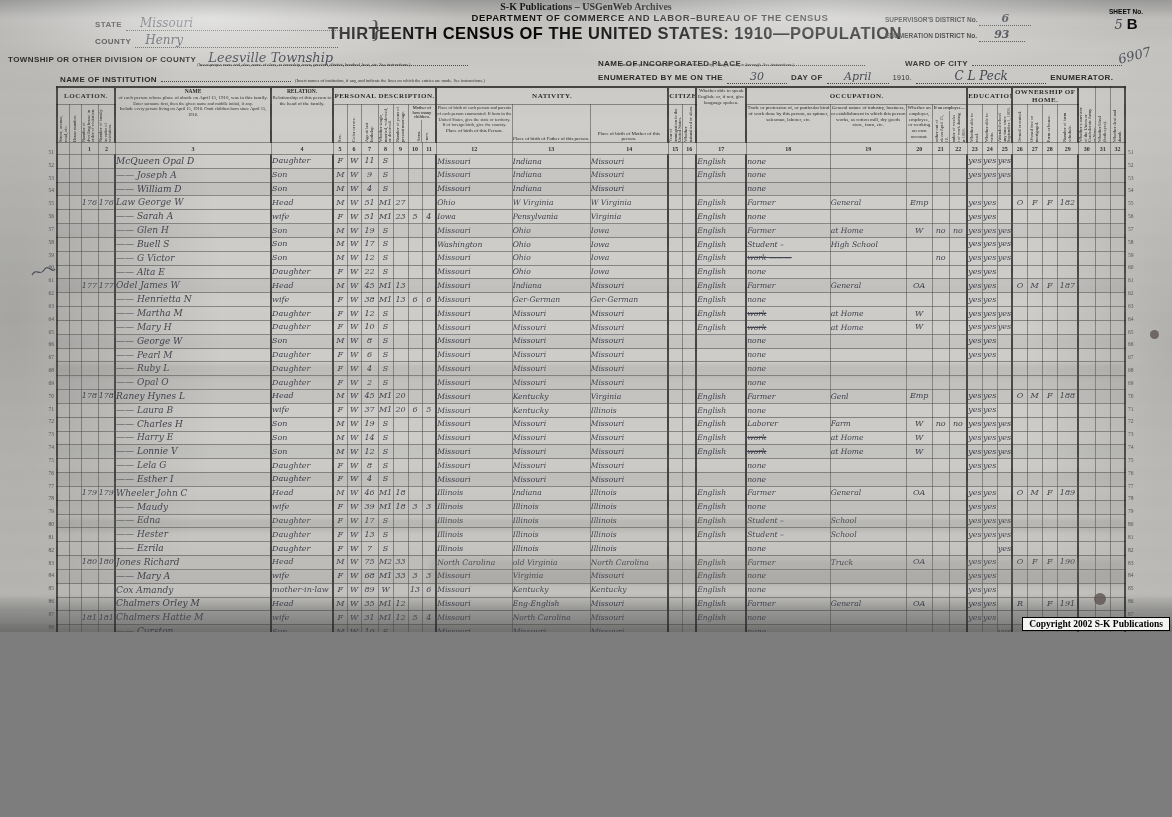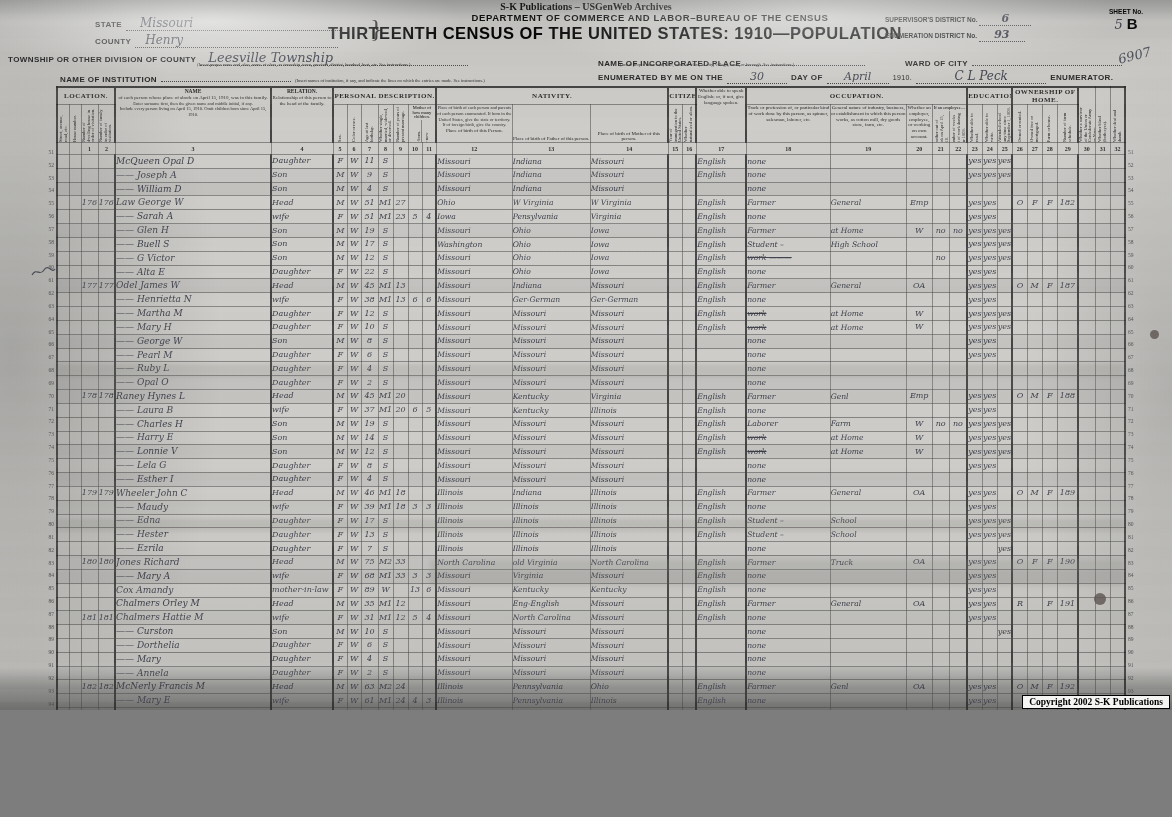--- a/index.html
+++ b/index.html
@@ -1,16 +1,16 @@
 <!DOCTYPE html>
 <html><head>
 <meta charset="utf-8">
 <style>
   html,body{margin:0;padding:0;background:#7d7d7d;}
-  #stage{position:relative;width:1172px;height:710px;overflow:hidden;
+  #stage{position:relative;width:1172px;height:632px;overflow:hidden;
     font-family:"Liberation Serif",serif;
     background:
       linear-gradient(180deg,#9b9b99 0%,#c2c1be 3%,#cbcac6 8%,#d2d1cd 20%,#d0cfcb 70%,#c4c3bf 94%,#8f8f8d 97%,#6f6f6d 100%),
       #cfcecb;}
   #stage:before{content:"";position:absolute;inset:0;pointer-events:none;z-index:5;
     background:
       radial-gradient(420px 90px at 18% 3%,rgba(255,255,255,.55),rgba(255,255,255,0) 60%),
       radial-gradient(500px 120px at 70% 2%,rgba(255,255,255,.45),rgba(255,255,255,0) 60%),
       radial-gradient(300px 600px at 1% 50%,rgba(90,90,90,.35),rgba(90,90,90,0) 70%),
       radial-gradient(200px 500px at 100% 55%,rgba(110,110,110,.30),rgba(110,110,110,0) 70%),

